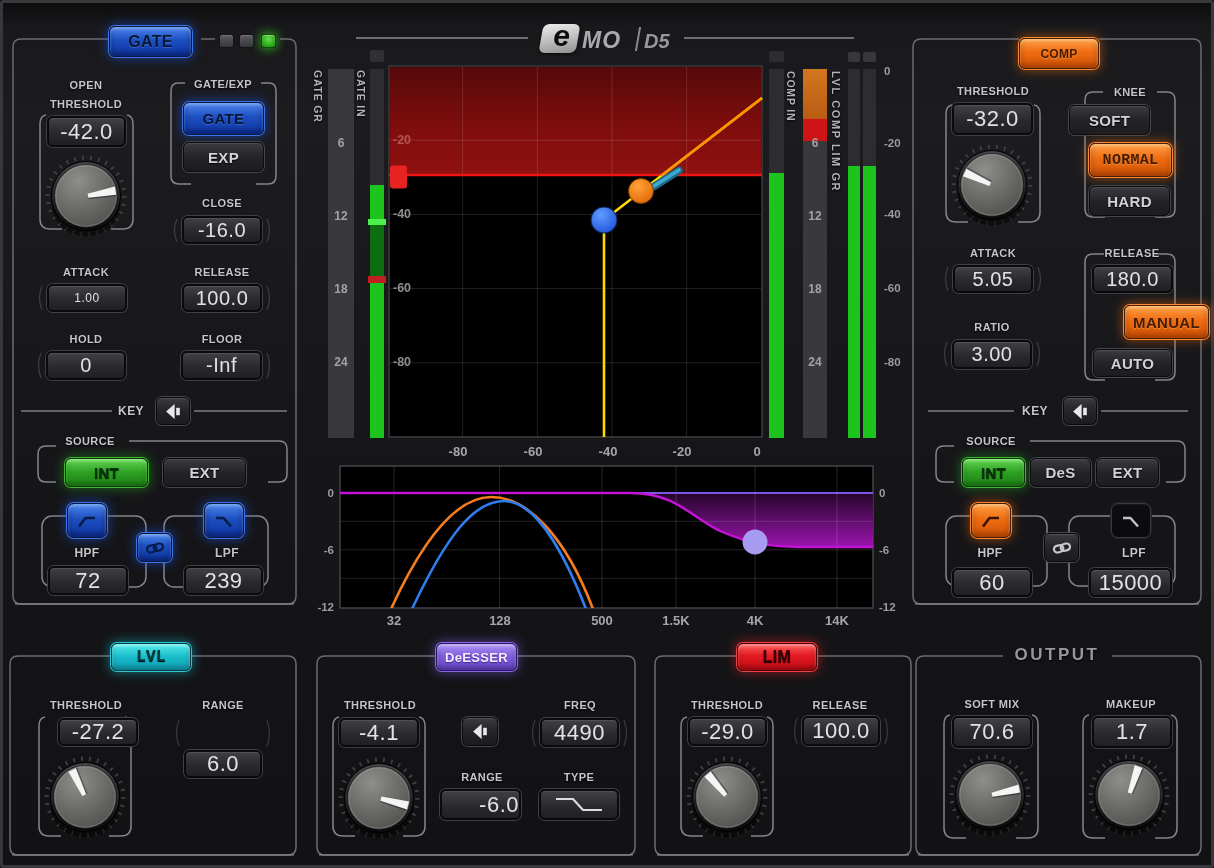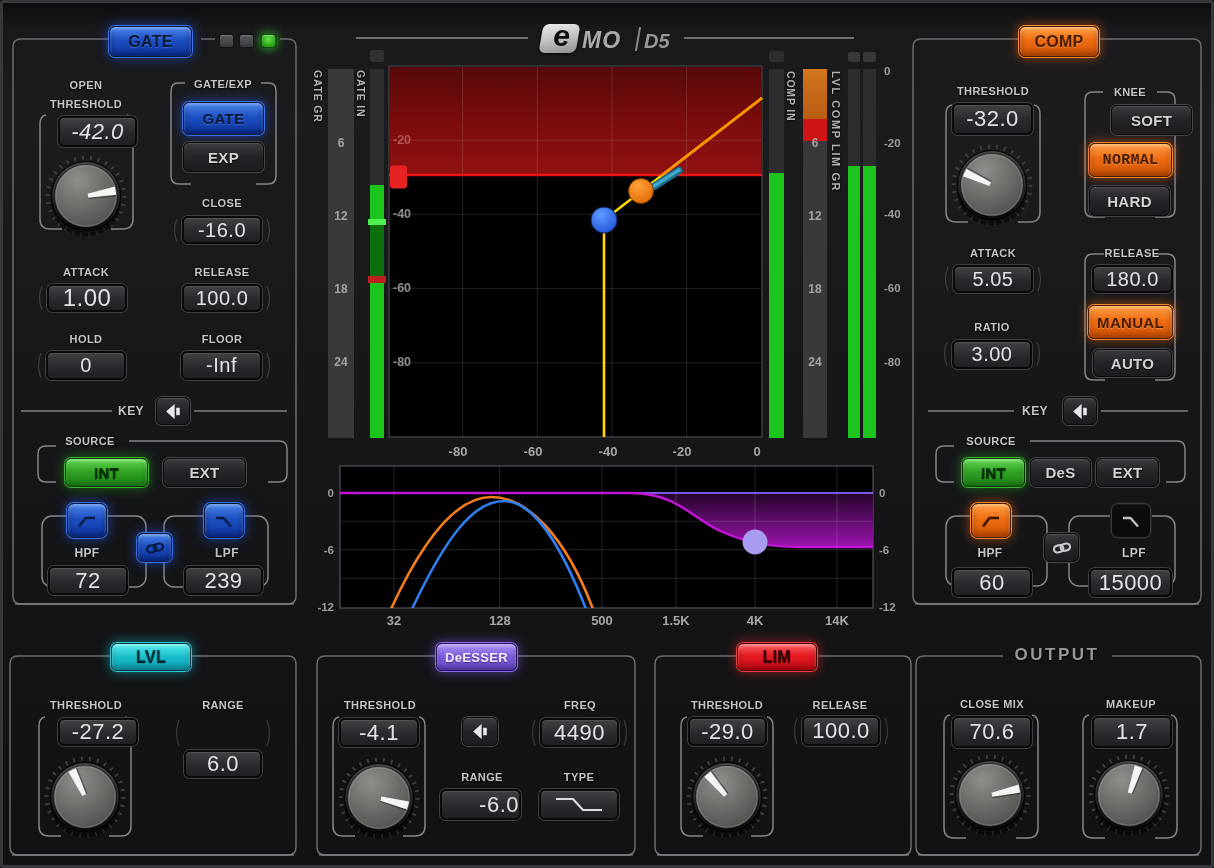--- a/index.html
+++ b/index.html
@@ -17,21 +17,21 @@
  box-shadow:0 0 0 1px #3a74e8,0 0 11px 2px rgba(30,90,240,.5),inset 0 2px 3px rgba(170,205,255,.55),inset 0 -3px 6px rgba(0,0,30,.45);
  color:#071634;text-shadow:0 1px 1px rgba(130,180,255,.35);}
 .borange{background:linear-gradient(180deg,#ffa047 0%,#ef6d12 45%,#cf5205 100%);border:1px solid #4a1c00;
  box-shadow:0 0 0 1px #ff8830,0 0 11px 2px rgba(255,110,10,.45),inset 0 2px 3px rgba(255,225,170,.6),inset 0 -3px 6px rgba(70,20,0,.4);
  color:#461b00;text-shadow:0 1px 1px rgba(255,200,140,.4);}
 .bgreen{background:linear-gradient(180deg,#63d655 0%,#2da022 50%,#1f8516 100%);border:1px solid #0a3406;
  box-shadow:0 0 0 1px #3ab82c,0 0 11px 2px rgba(40,200,30,.4),inset 0 2px 3px rgba(205,255,195,.5),inset 0 -3px 5px rgba(0,40,0,.35);
  color:#05350a;}
 .bcyan{background:linear-gradient(180deg,#55ecec 0%,#19bcca 50%,#0f9fb4 100%);border:1px solid #043a40;
  box-shadow:0 0 0 1px #2cc8d8,0 0 11px 2px rgba(20,210,230,.45),inset 0 2px 3px rgba(210,255,255,.55),inset 0 -3px 5px rgba(0,40,45,.35);
- color:#033a40;}
+ color:#033a40;font-family:Liberation Mono, monospace;}
 .bpurple{background:linear-gradient(180deg,#ab91f7 0%,#7d5bda 50%,#6748c4 100%);border:1px solid #2a1660;
  box-shadow:0 0 0 1px #8a68e8,0 0 11px 2px rgba(140,100,255,.45),inset 0 2px 3px rgba(230,220,255,.55),inset 0 -3px 5px rgba(20,0,60,.35);
  color:#f2eeff;text-shadow:0 1px 1px rgba(40,10,90,.6);}
 .bred{background:linear-gradient(180deg,#ff6060 0%,#e41a22 45%,#c40a14 100%);border:1px solid #4a0004;
  box-shadow:0 0 0 1px #f04040,0 0 11px 2px rgba(255,40,40,.45),inset 0 2px 3px rgba(255,200,200,.55),inset 0 -3px 5px rgba(60,0,0,.4);
  color:#3a0002;}
 .bdark{background:linear-gradient(180deg,#0e0e10 0%,#0a0a0c 100%);border:1px solid #3a3a3e;
  box-shadow:0 0 0 1px #222226,inset 0 1px 1px rgba(255,255,255,.06);}
 .mnum{position:absolute;width:24px;text-align:center;font-weight:bold;font-size:12px;color:#a2a2a7;}
 .rsc{position:absolute;font-weight:bold;font-size:11.5px;color:#9b9ba0;}
@@ -107,35 +107,35 @@
 <path d="M 21,411 H 112 M 194,411 H 287 M 928,411 H 1014 M 1101,411 H 1188"></path>
 <path d="M 356,38 H 528 M 684,38 H 854" stroke="#8a8a90"></path>
 </g>
 </svg>
 <div class="btn bblue" style="left:109px;top:26px;width:81px;height:29px;font-size:16px;">GATE</div>
 <div class="lite" style="left:219px;top:34px;"></div>
 <div class="lite" style="left:239px;top:34px;"></div>
 <div class="lite" style="left:261px;top:34px;background:radial-gradient(circle at 50% 35%,#66e04e,#28a416 70%,#1d8c10);border:1px solid #0e4a08;box-shadow:0 0 9px 2px rgba(60,220,40,.55),inset 0 1px 1px rgba(220,255,200,.5);"></div>
 <div class="lbl" style="left:86px;top:79px;">OPEN</div>
 <div class="lbl" style="left:86px;top:98px;">THRESHOLD</div>
-<div class="vbox" style="left:58px;top:116px;width:75px;height:27px;line-height:27px;font-style:italic;">-42.0</div>
+<div class="vbox" style="left:47px;top:116px;width:75px;height:27px;line-height:27px;">-42.0</div>
 <svg class="knob" style="left:42px;top:152px;" viewBox="-44 -44 88 88">
       <use href="#knb"></use>
 <g transform="rotate(-10)">
         <polygon points="2,-0.5 30,-2.7 30,5.5 2,3.7" fill="rgba(0,0,0,.35)"></polygon>
         <polygon points="2,-2 30,-4.3 30,3.9 2,2.2" fill="#f4f4f4"></polygon>
       </g>
     </svg>
 <div class="lbl" style="left:223px;top:78px;">GATE/EXP</div>
 <div class="btn bblue" style="left:183px;top:102px;width:79px;height:31px;">GATE</div>
 <div class="btn" style="left:183px;top:142px;width:79px;height:28px;">EXP</div>
 <div class="lbl" style="left:222px;top:197px;">CLOSE</div>
 <div class="vbox" style="left:182px;top:216px;width:76px;height:24px;line-height:24px;font-size:20px;">-16.0</div>
 <div class="lbl" style="left:86px;top:266px;">ATTACK</div>
-<div class="vbox" style="left:47px;top:284px;width:76px;height:24px;line-height:24px;font-size:24px;">1.00</div>
+<div class="vbox" style="left:47px;top:284px;width:76px;height:24px;line-height:24px;font-size:12px;">1.00</div>
 <div class="lbl" style="left:222px;top:266px;">RELEASE</div>
 <div class="vbox" style="left:182px;top:284px;width:76px;height:24px;line-height:24px;font-size:20px;">100.0</div>
 <div class="lbl" style="left:86px;top:333px;">HOLD</div>
 <div class="vbox" style="left:46px;top:351px;width:76px;height:25px;line-height:25px;font-size:20px;">0</div>
 <div class="lbl" style="left:222px;top:333px;">FLOOR</div>
 <div class="vbox" style="left:181px;top:351px;width:77px;height:25px;line-height:25px;font-size:20px;">-Inf</div>
 <div class="lbl" style="left:131px;top:404px;font-size:12px;">KEY</div>
 <div class="btn" style="left:156px;top:397px;width:32px;height:26px;">
       <svg width="22" height="17" viewBox="0 0 20 16">
         <polygon points="11.5,1 11.5,15 3.5,8" fill="#e8e8ec"></polygon>
@@ -288,41 +288,41 @@
 </g>
 <g font-family="Liberation Sans" font-size="13" font-weight="bold" fill="#a5a5aa" text-anchor="middle">
 <text x="394" y="625">32</text>
         <text x="500" y="625">128</text>
         <text x="602" y="625">500</text>
         <text x="676" y="625">1.5K</text>
         <text x="755" y="625">4K</text>
         <text x="837" y="625">14K</text>
 </g>
 </svg>
-<div class="btn borange" style="left:1019px;top:26px;width:78px;height:29px;font-size:16px;">COMP</div>
+<div class="btn borange" style="left:1019px;top:38px;width:78px;height:29px;font-size:12px;">COMP</div>
 <div class="lbl" style="left:993px;top:85px;">THRESHOLD</div>
 <div class="vbox" style="left:952px;top:103px;width:77px;height:28px;line-height:28px;">-32.0</div>
 <svg class="knob" style="left:948px;top:141px;" viewBox="-44 -44 88 88">
       <use href="#knb"></use>
 <g transform="rotate(-155)">
         <polygon points="2,-0.5 30,-2.7 30,5.5 2,3.7" fill="rgba(0,0,0,.35)"></polygon>
         <polygon points="2,-2 30,-4.3 30,3.9 2,2.2" fill="#f4f4f4"></polygon>
       </g>
     </svg>
 <div class="lbl" style="left:1130px;top:86px;">KNEE</div>
-<div class="btn" style="left:1111px;top:105px;width:79px;height:28px;">SOFT</div>
+<div class="btn" style="left:1069px;top:105px;width:79px;height:28px;">SOFT</div>
 <div class="btn borange" style="left:1089px;top:143px;width:81px;height:32px;font-family:Liberation Mono, monospace;">NORMAL</div>
 <div class="btn" style="left:1089px;top:186px;width:79px;height:28px;">HARD</div>
 <div class="lbl" style="left:993px;top:247px;">ATTACK</div>
 <div class="vbox" style="left:953px;top:265px;width:76px;height:24px;line-height:24px;font-size:20px;">5.05</div>
 <div class="lbl" style="left:1132px;top:247px;">RELEASE</div>
 <div class="vbox" style="left:1092px;top:265px;width:77px;height:24px;line-height:24px;font-size:20px;">180.0</div>
 <div class="lbl" style="left:992px;top:321px;">RATIO</div>
 <div class="vbox" style="left:952px;top:340px;width:76px;height:25px;line-height:25px;font-size:20px;">3.00</div>
-<div class="btn borange" style="left:1088px;top:305px;width:83px;height:32px;">MANUAL</div>
+<div class="btn borange" style="left:1124px;top:305px;width:83px;height:32px;">MANUAL</div>
 <div class="btn" style="left:1093px;top:349px;width:77px;height:26px;">AUTO</div>
 <div class="lbl" style="left:1035px;top:404px;font-size:12px;">KEY</div>
 <div class="btn" style="left:1063px;top:397px;width:32px;height:26px;">
       <svg width="22" height="17" viewBox="0 0 20 16">
         <polygon points="11.5,1 11.5,15 3.5,8" fill="#e8e8ec"></polygon>
         <rect x="13" y="4.5" width="3.4" height="7" fill="#e8e8ec"></rect>
       </svg>
     </div>
 <div class="lbl" style="left:991px;top:435px;">SOURCE</div>
 <div class="btn bgreen" style="left:962px;top:458px;width:61px;height:27px;">INT</div>
@@ -392,21 +392,21 @@
 <svg class="knob" style="left:683px;top:753px;" viewBox="-44 -44 88 88">
       <use href="#knb"></use>
 <g transform="rotate(-130)">
         <polygon points="2,-0.5 30,-2.7 30,5.5 2,3.7" fill="rgba(0,0,0,.35)"></polygon>
         <polygon points="2,-2 30,-4.3 30,3.9 2,2.2" fill="#f4f4f4"></polygon>
       </g>
     </svg>
 <div class="lbl" style="left:840px;top:699px;">RELEASE</div>
 <div class="vbox" style="left:802px;top:716px;width:74px;height:26px;line-height:26px;">100.0</div>
 <div style="position:absolute;left:1057px;top:645px;transform:translateX(-50%);font-weight:bold;font-size:17px;letter-spacing:2.5px;color:#97979c;text-shadow:0 1px 2px #000;">OUTPUT</div>
-<div class="lbl" style="left:992px;top:698px;">CLOSE MIX</div>
+<div class="lbl" style="left:992px;top:698px;">SOFT MIX</div>
 <div class="vbox" style="left:952px;top:716px;width:76px;height:28px;line-height:28px;">70.6</div>
 <svg class="knob" style="left:946px;top:751px;" viewBox="-44 -44 88 88">
       <use href="#knb"></use>
 <g transform="rotate(-12)">
         <polygon points="2,-0.5 30,-2.7 30,5.5 2,3.7" fill="rgba(0,0,0,.35)"></polygon>
         <polygon points="2,-2 30,-4.3 30,3.9 2,2.2" fill="#f4f4f4"></polygon>
       </g>
     </svg>
 <div class="lbl" style="left:1131px;top:698px;">MAKEUP</div>
 <div class="vbox" style="left:1092px;top:716px;width:76px;height:28px;line-height:28px;">1.7</div>

